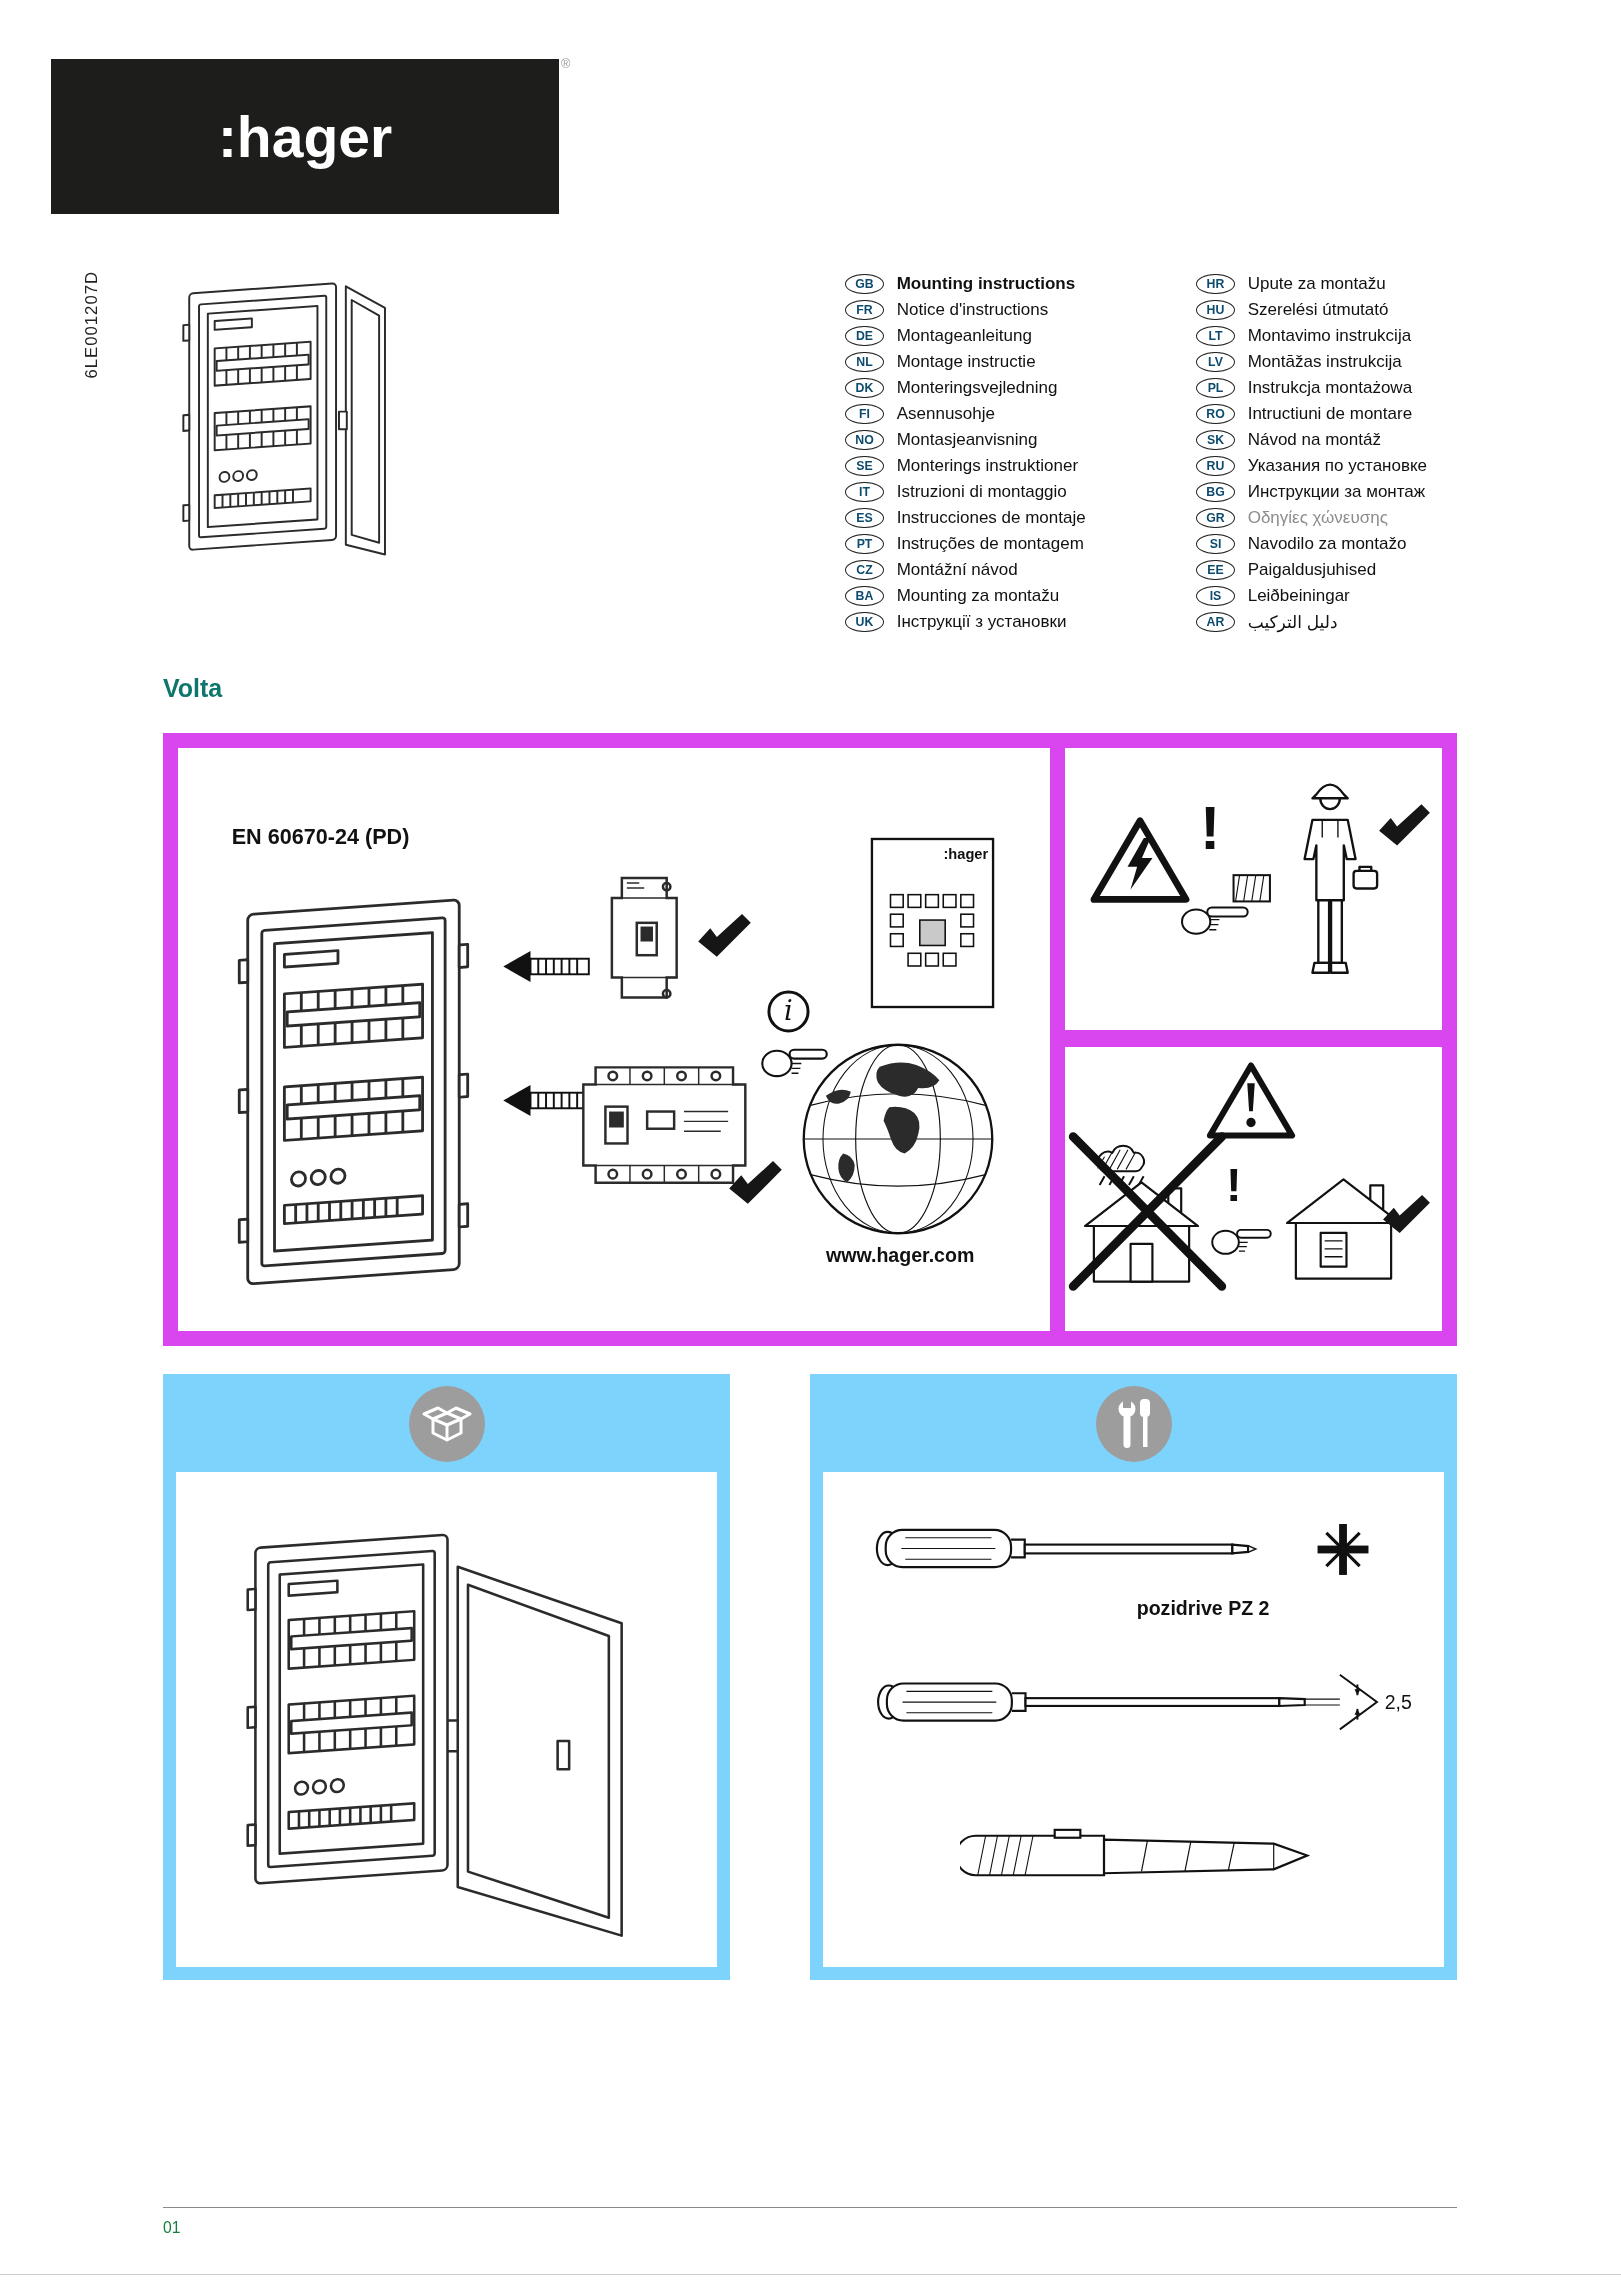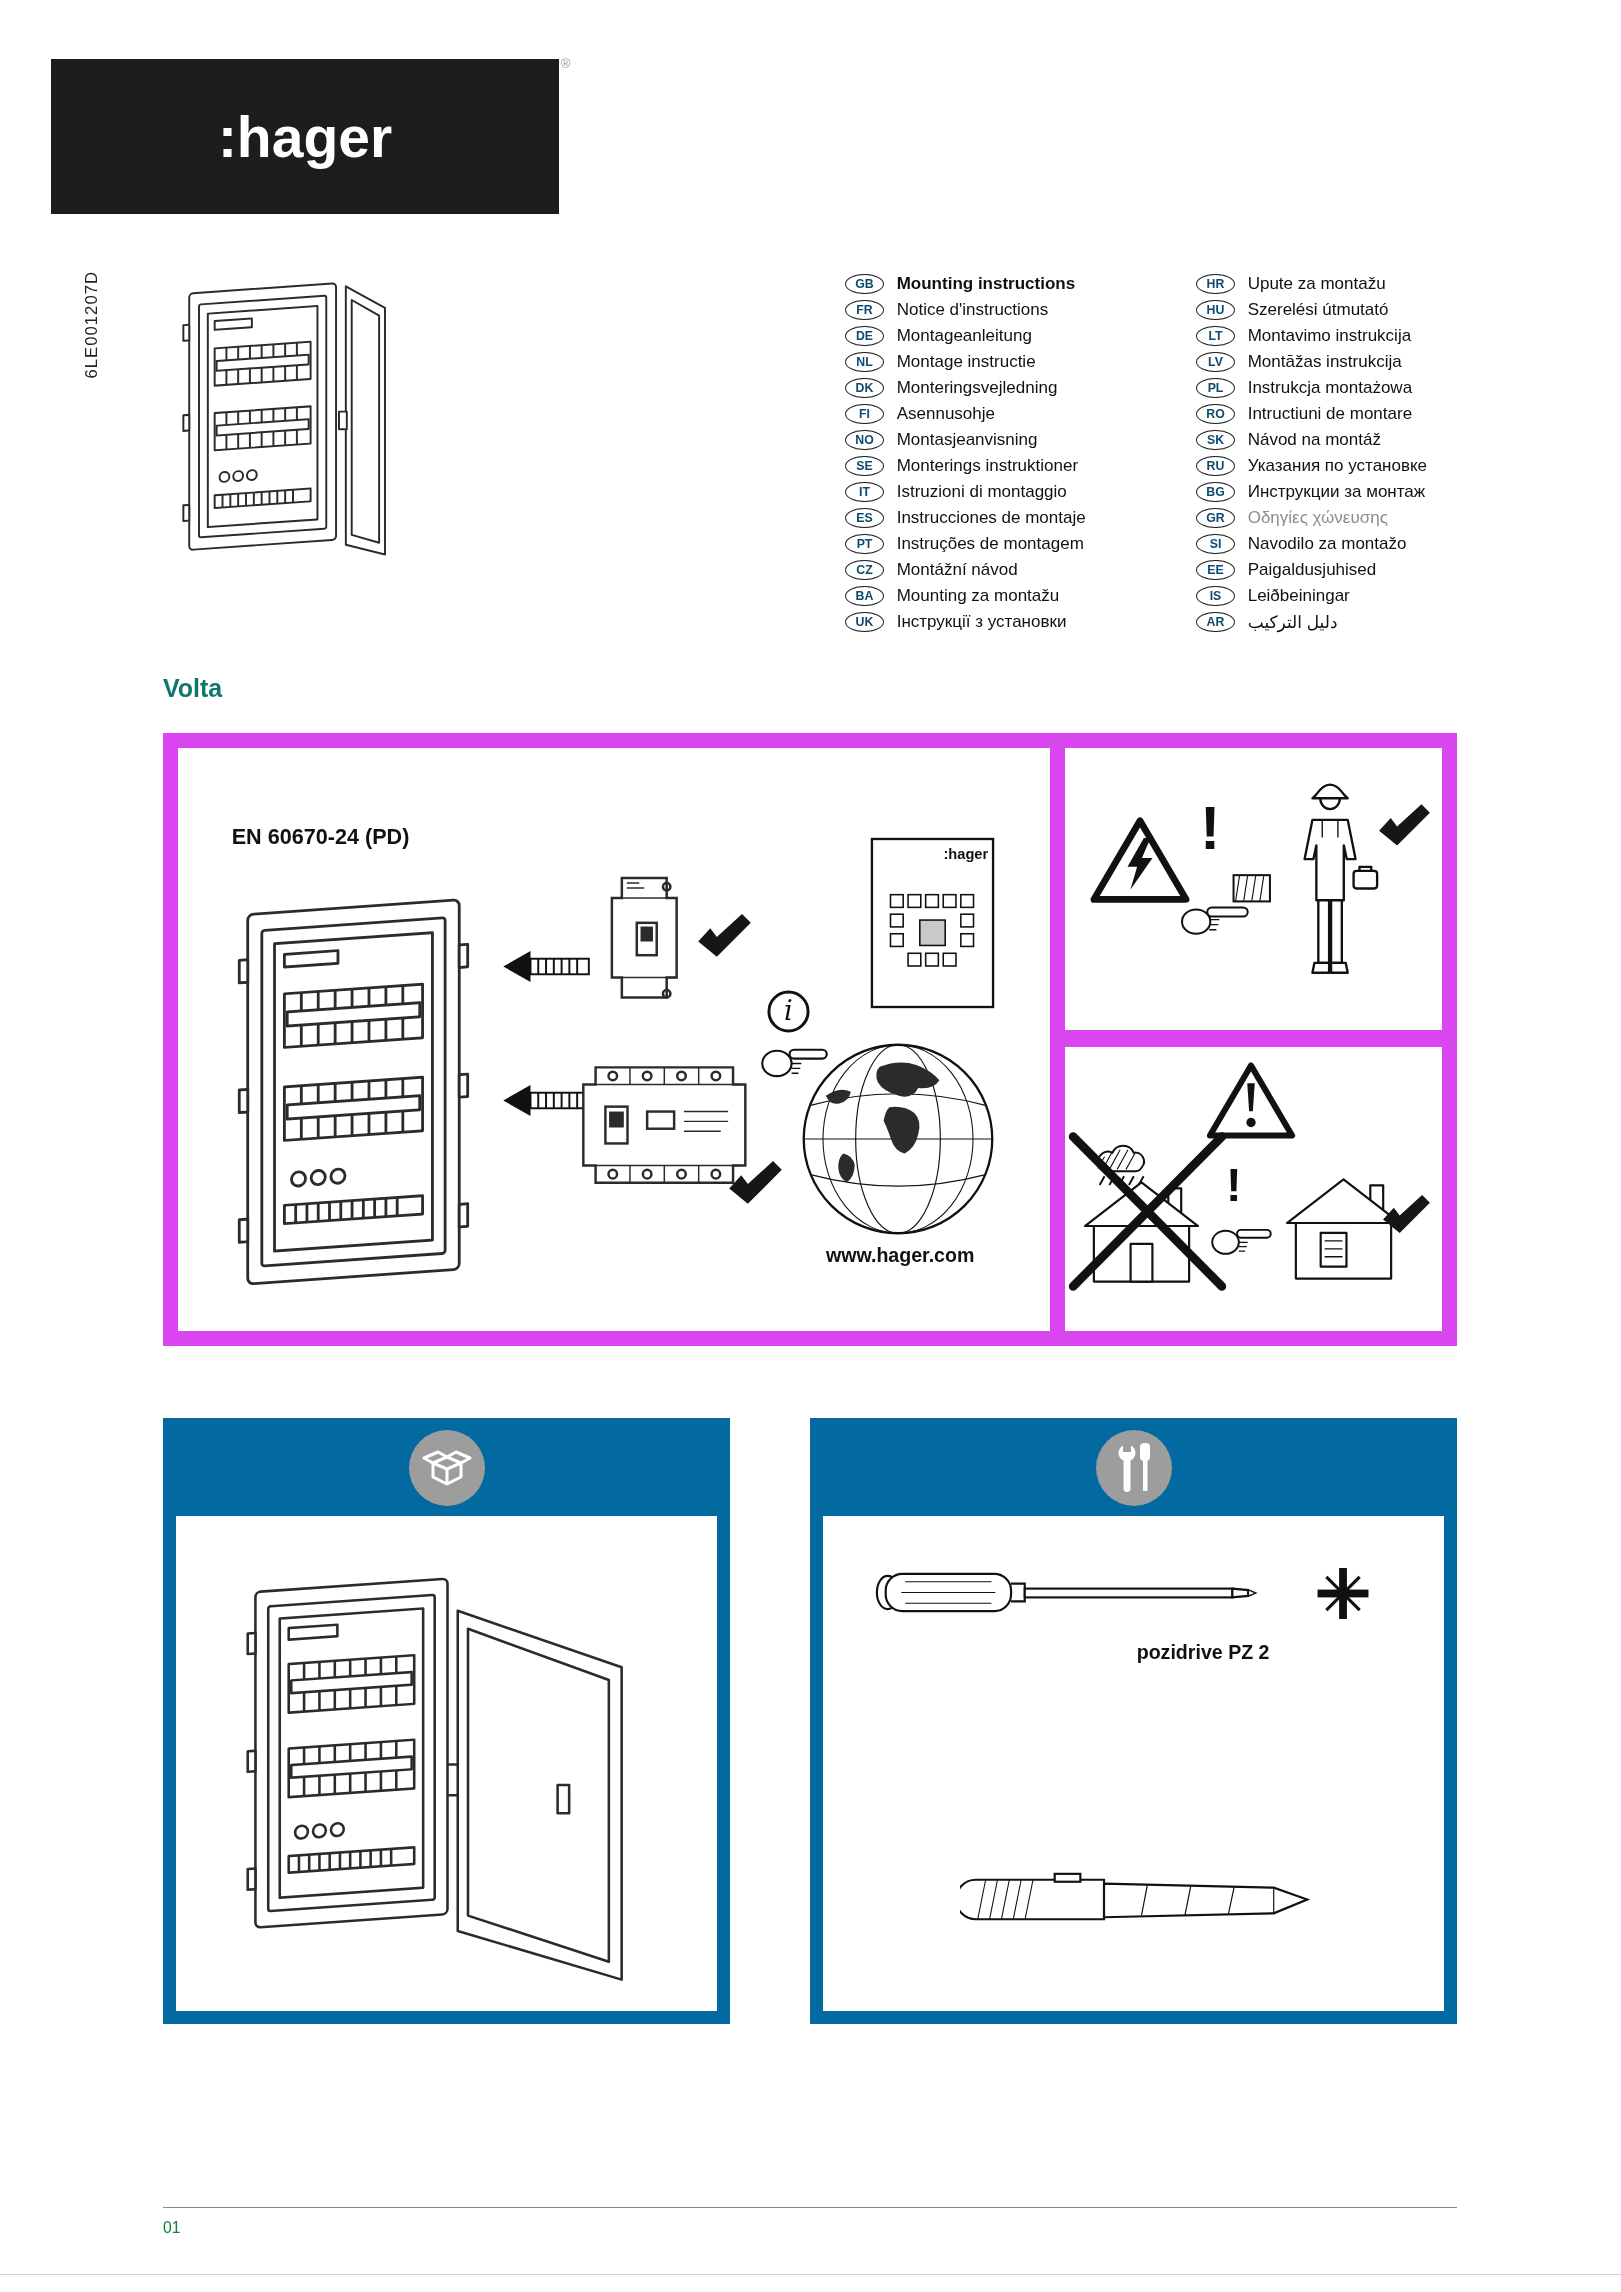--- a/index.html
+++ b/index.html
@@ -59,21 +59,21 @@
   .tri-excl { left:139px; top:11.8px; width:94px; height:84px; }
   .cloud { left:19.6px; top:88px; width:83px; height:59px; }
   .house-1 { left:11.8px; top:123px; width:129px; height:120px; }
   .xmark { left:0px; top:80px; width:165px; height:169px; }
   .excl-2 { left:161px; top:110px; font-size:47px; font-weight:800; color:#111; }
   .hand-2 { left:145px; top:174px; width:63px; height:39px; }
   .house-2 { left:214px; top:120px; width:129px; height:120px; }
   .check-4 { left:316px; top:147px; width:51px; height:41px; }
 
   
-  .step-panel { background:#0369a1;margin-top:44px; }
+  .step-panel { background:#7dd3fc; }
   .pkg-panel { left:163px; top:1374px; width:567px; height:606px; }
   .tool-panel { left:810px; top:1374px; width:647px; height:606px; }
   .panel-badge { position:absolute; top:11.8px; left:50%; transform:translateX(-50%);
                  width:76px; height:76px; }
   .pkg-content { left:12.7px; top:98px; width:541px; height:495px; }
   .tool-content { left:12.7px; top:98px; width:621px; height:495px; }
   .encl-open { left:61px; top:17.6px; width:421px; height:461px; }
   .pozi { left:49px; top:39px; width:519px; height:76px; }
   .pozi-label { left:314px; top:125px; font-size:19.6px; font-weight:bold; color:#111; }
   .flat { left:49px; top:191px; width:554px; height:82px; }
@@ -579,20 +579,41 @@
           </g>
           <g transform="translate(455,12)">
             <rect x="22" y="0" width="8" height="52" fill="#111"></rect>
             <rect x="0" y="22" width="52" height="8" fill="#111"></rect>
             <path d="M9,9 L43,43 M43,9 L9,43" stroke="#111" stroke-width="3.2" fill="none"></path>
           </g>
         </svg>
       </div>
       <div class="abs pozi-label">pozidrive PZ 2</div>
 
+      <div class="abs flat">
+        <svg viewBox="0 0 565 84">
+          <g stroke="#111" fill="#fff" stroke-width="2.2">
+            <ellipse cx="16" cy="40" rx="11" ry="17"></ellipse>
+            <rect x="14" y="21" width="128" height="38" rx="17"></rect>
+            <path d="M34,29 h88 M30,40 h96 M34,51 h88" stroke-width="1.2" fill="none"></path>
+            <path d="M142,31 h14 v18 h-14" fill="none"></path>
+            <rect x="156" y="36" width="260" height="8"></rect>
+            <path d="M416,36 l26,1 v6 l-26,1 z"></path>
+          </g>
+          <g stroke="#111" fill="none" stroke-width="2">
+            <path d="M478,12 L516,40 L478,68"></path>
+            <path d="M442,37 h36 M442,43 h36" stroke-width="1.2"></path>
+            <line x1="496" y1="22" x2="496" y2="33"></line>
+            <line x1="496" y1="47" x2="496" y2="58"></line>
+            <path d="M496,33 l-3,-6 h6 z" fill="#111" stroke="none"></path>
+            <path d="M496,47 l-3,6 h6 z" fill="#111" stroke="none"></path>
+          </g>
+          <text x="524" y="47" font-size="20" fill="#111">2,5</text>
+        </svg>
+      </div>
 
       <div class="abs knife">
         <svg viewBox="0 0 370 75">
           <g stroke="#111" fill="#fff" stroke-width="2.2">
             <path d="M16,18 h130 v40 h-130 a20,20 0 0 1 0,-40 z"></path>
             <path d="M26,18 l-8,40 M38,18 l-8,40 M50,18 l-8,40 M62,18 l-8,40 M74,18 l-8,40" stroke-width="1.1" fill="none"></path>
             <rect x="96" y="12" width="26" height="8"></rect>
             <polygon points="146,22 318,26 352,38 318,52 146,56"></polygon>
             <path d="M190,23 l-6,31 M234,24 l-6,30 M278,25 l-6,28 M318,26 v26" stroke-width="1.2" fill="none"></path>
           </g>

